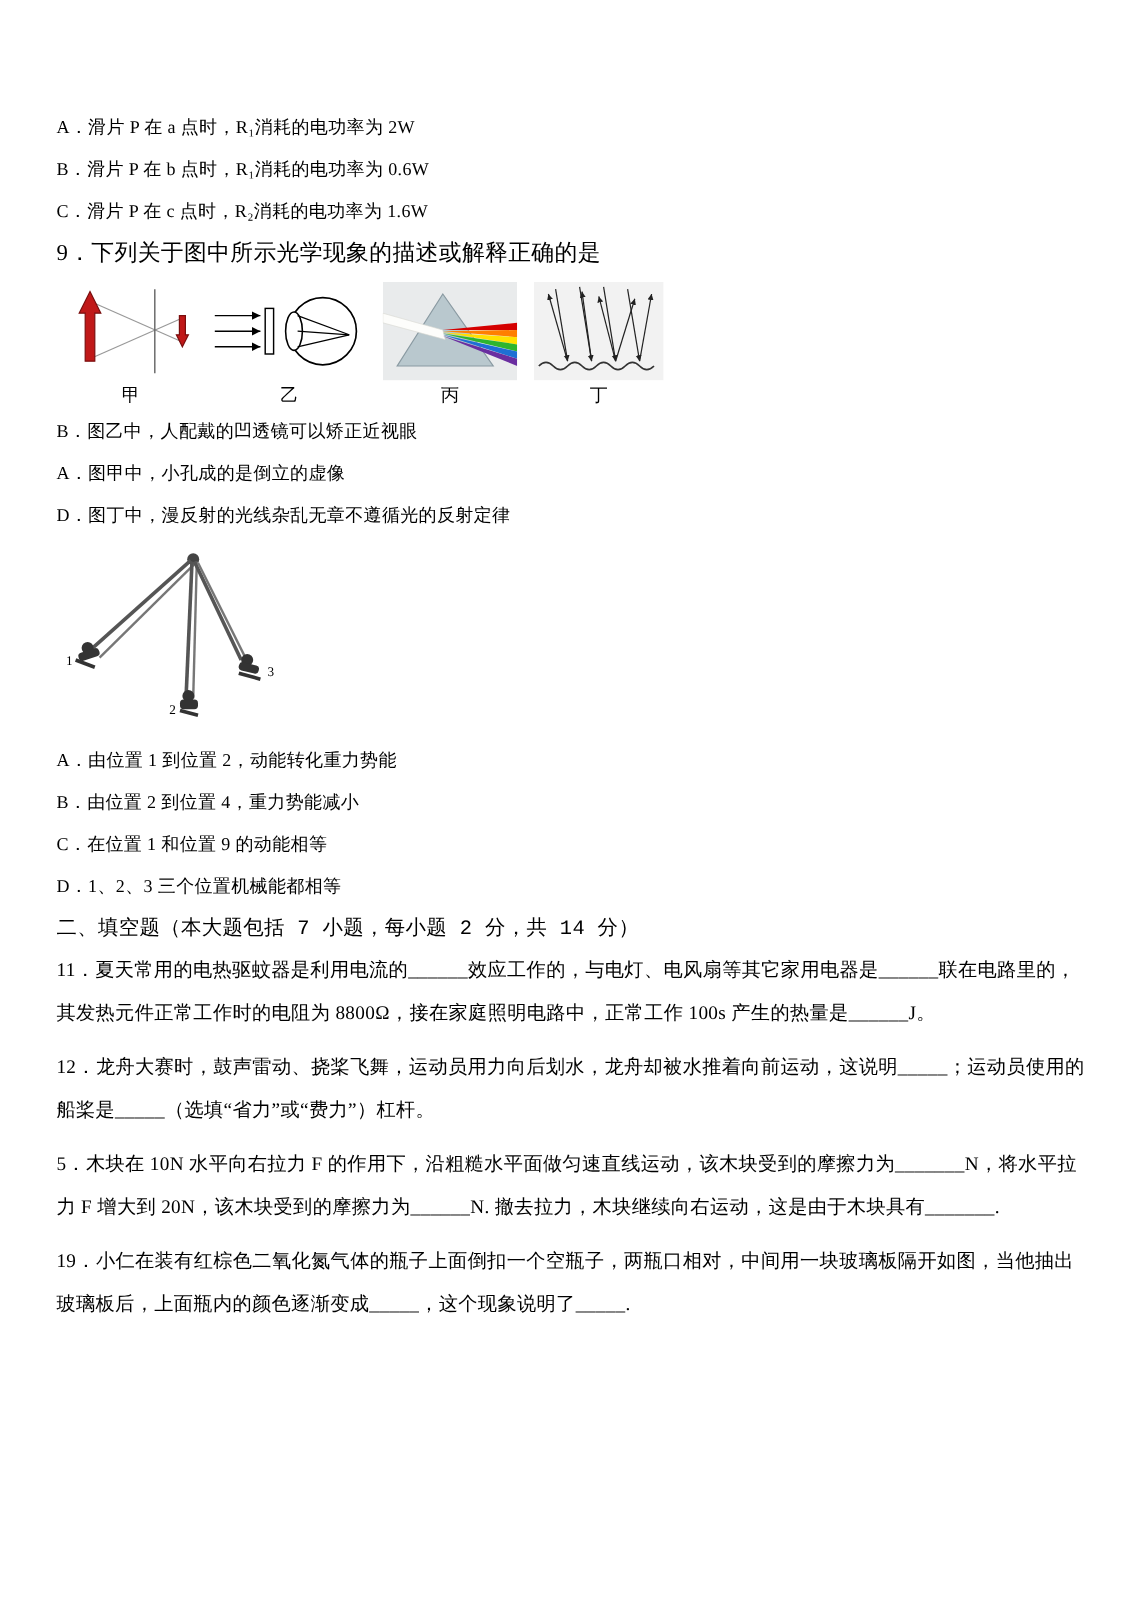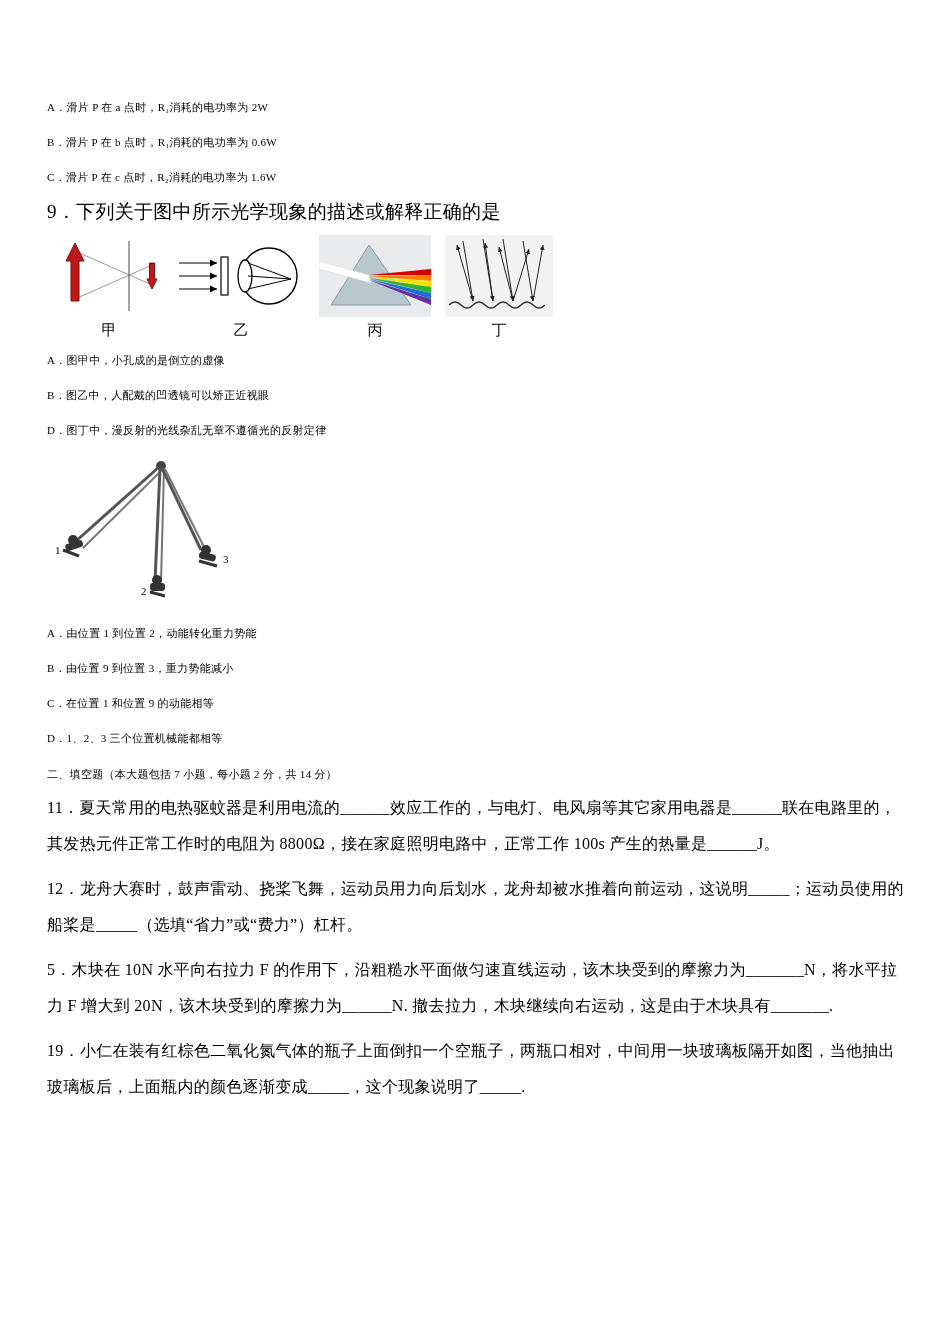--- a/index.html
+++ b/index.html
@@ -8,34 +8,35 @@
     font-family:"Liberation Serif","DejaVu Serif",serif;
     overflow:hidden;
   }
   .page{
     box-sizing:border-box;
     width:950px;height:1344px;
     padding:96px 44px 0 47px;
   }
   p{margin:0;}
   .option{
-    font-size:11px;line-height:22px;margin:0 0 13px 0;
+    font-size:15px;line-height:22px;margin:0 0 13px 0;
     letter-spacing:0.3px;
   }
   .stem{
     font-size:19px;line-height:22px;margin:0 0 12px 0;
     letter-spacing:0.3px;
   }
   .fill{
     font-size:16px;line-height:36px;margin:0 0 9px 0;
     letter-spacing:0.3px;
   }
   .section-title{
-    font-size:11px;line-height:24px;margin:6px 0 4px 0;
+    font-size:17px;line-height:24px;margin:6px 0 4px 0;
     letter-spacing:0.3px;
+    font-family:Liberation Mono, monospace;
   }
   .figstrip{
     display:flex;align-items:flex-end;gap:14px;
     margin:4px 0 10px 8px;
   }
   .figcell{display:flex;flex-direction:column;align-items:center;}
   .figcell svg{display:block;}
   .figlabel{
     font-size:15px;line-height:18px;margin-top:4px;
     font-family:"Liberation Serif","DejaVu Serif",serif;
@@ -117,22 +118,22 @@
         <line x1="28" y1="66" x2="12" y2="10" stroke="#222" stroke-width="1" marker-end="url(#m-ding)"></line>
         <line x1="48" y1="66" x2="40" y2="8" stroke="#222" stroke-width="1" marker-end="url(#m-ding)"></line>
         <line x1="68" y1="66" x2="54" y2="12" stroke="#222" stroke-width="1" marker-end="url(#m-ding)"></line>
         <line x1="88" y1="66" x2="98" y2="10" stroke="#222" stroke-width="1" marker-end="url(#m-ding)"></line>
         <line x1="68" y1="66" x2="84" y2="14" stroke="#222" stroke-width="1" marker-end="url(#m-ding)"></line>
       </svg>
       <div class="figlabel">丁</div>
     </div>
   </div>
 
+  <p class="option">B．图乙中，人配戴的凹透镜可以矫正近视眼</p>
   <p class="option">A．图甲中，小孔成的是倒立的虚像</p>
-  <p class="option">B．图乙中，人配戴的凹透镜可以矫正近视眼</p>
   <p class="option">D．图丁中，漫反射的光线杂乱无章不遵循光的反射定律</p>
 
 
   <div class="swingwrap">
     <svg width="190" height="150" viewBox="0 0 190 150">
       <circle cx="112" cy="12" r="5" fill="#444"></circle>
 
       <line x1="110" y1="13" x2="26" y2="88" stroke="#555" stroke-width="3"></line>
       <line x1="114" y1="15" x2="34" y2="94" stroke="#777" stroke-width="2"></line>
 
@@ -154,21 +155,21 @@
       <rect x="150" y="99" width="17" height="7" rx="3" fill="#333" transform="rotate(14 158 102)"></rect>
       <line x1="150" y1="107" x2="168" y2="112" stroke="#333" stroke-width="3"></line>
 
       <text x="6" y="100" font-size="11" fill="#000">1</text>
       <text x="92" y="141" font-size="11" fill="#000">2</text>
       <text x="174" y="109" font-size="11" fill="#000">3</text>
     </svg>
   </div>
 
   <p class="option">A．由位置 1 到位置 2，动能转化重力势能</p>
-  <p class="option">B．由位置 9 到位置 3，重力势能减小</p>
+  <p class="option">B．由位置 2 到位置 4，重力势能减小</p>
   <p class="option">C．在位置 1 和位置 9 的动能相等</p>
   <p class="option">D．1、2、3 三个位置机械能都相等</p>
 
   <p class="section-title">二、填空题（本大题包括 7 小题，每小题 2 分，共 14 分）</p>
 
   <p class="fill">11．夏天常用的电热驱蚊器是利用电流的______效应工作的，与电灯、电风扇等其它家用电器是______联在电路里的，其发热元件正常工作时的电阻为 8800Ω，接在家庭照明电路中，正常工作 100s 产生的热量是______J。</p>
   <p class="fill">12．龙舟大赛时，鼓声雷动、挠桨飞舞，运动员用力向后划水，龙舟却被水推着向前运动，这说明_____；运动员使用的船桨是_____（选填“省力”或“费力”）杠杆。</p>
   <p class="fill">5．木块在 10N 水平向右拉力 F 的作用下，沿粗糙水平面做匀速直线运动，该木块受到的摩擦力为_______N，将水平拉力 F 增大到 20N，该木块受到的摩擦力为______N. 撤去拉力，木块继续向右运动，这是由于木块具有_______.</p>
   <p class="fill">19．小仁在装有红棕色二氧化氮气体的瓶子上面倒扣一个空瓶子，两瓶口相对，中间用一块玻璃板隔开如图，当他抽出玻璃板后，上面瓶内的颜色逐渐变成_____，这个现象说明了_____.</p>
 

